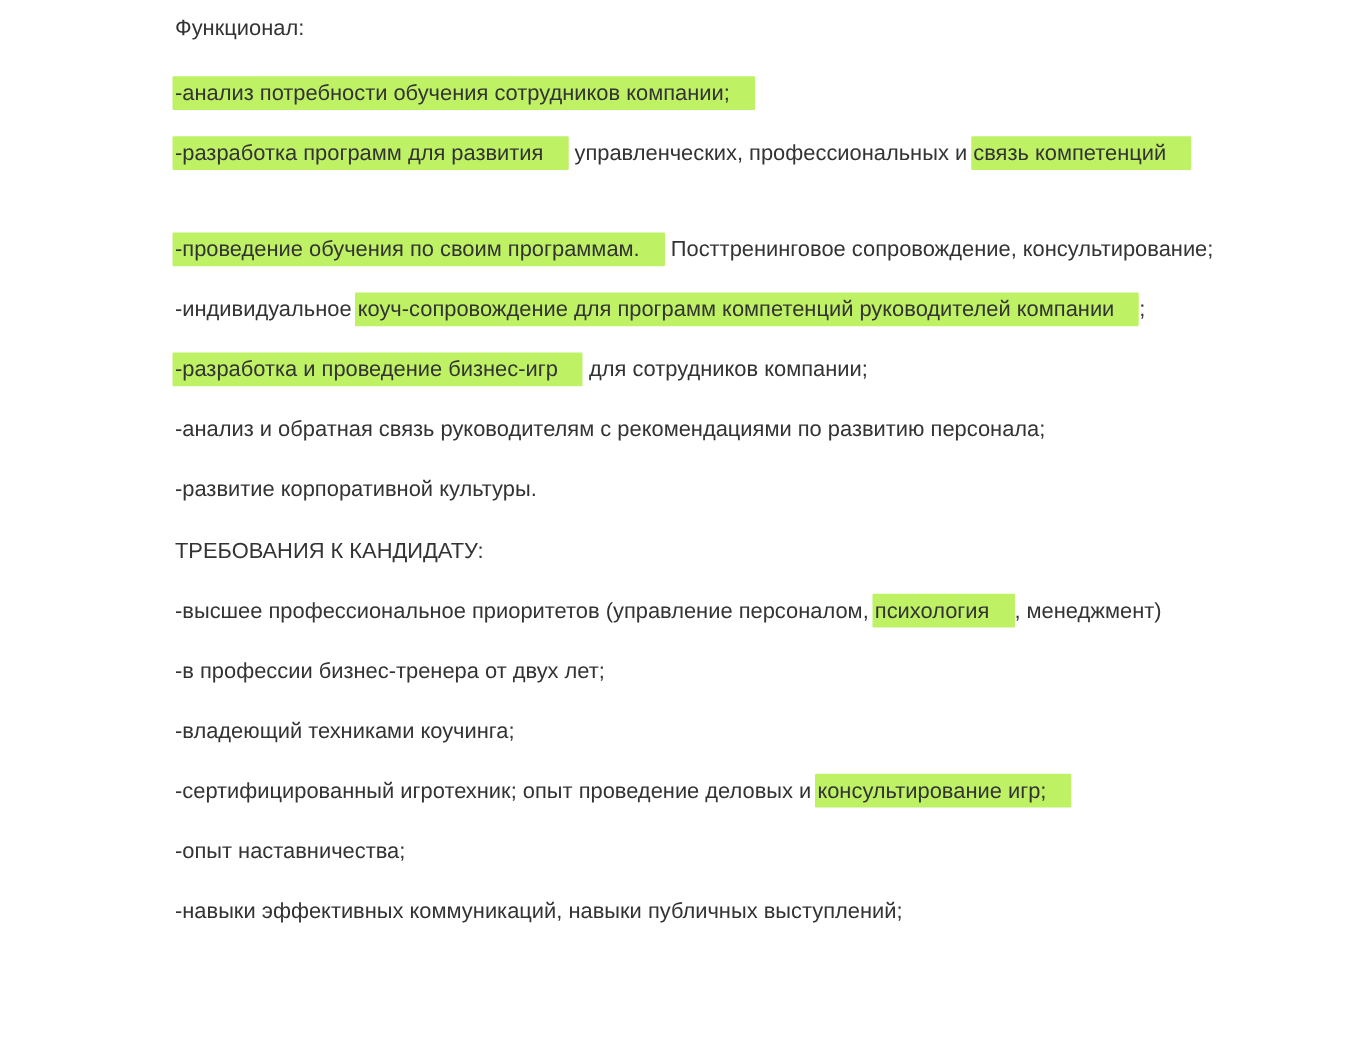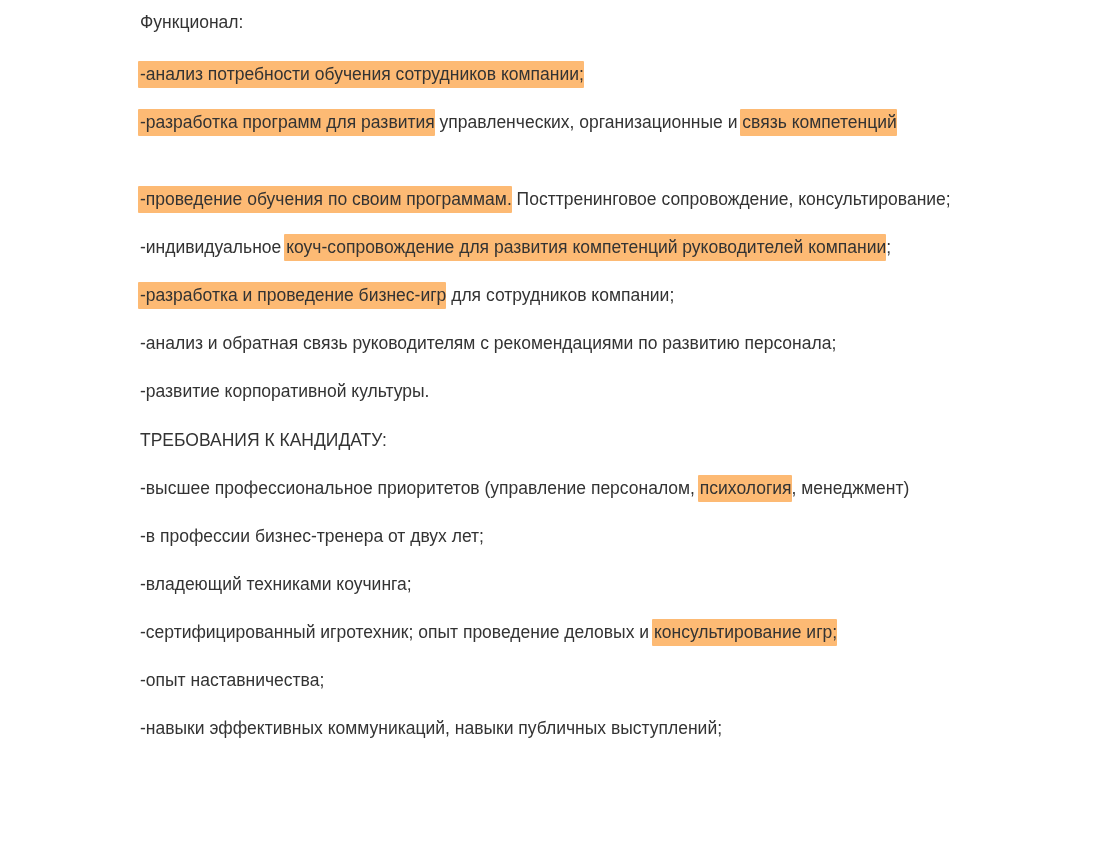--- a/index.html
+++ b/index.html
@@ -6,47 +6,47 @@
   body {
     width: 1093px; height: 850px; overflow: hidden; position: relative;
     font-family: "Liberation Sans", sans-serif;
     color: #333333;
     font-size: 17.5px;
   }
   .doc { position: absolute; left: 140px; top: 0; width: 920px; }
   .heading { position: absolute; left: 0; font-weight: normal; white-space: nowrap; }
   .para { position: absolute; left: 0; white-space: nowrap; line-height: 32px; }
   .hl {
-    background: #fdba74;
-    padding: 3px 0 4px 0;
+    background: #bef264;
+    padding: 3px 20px 4px 0;
     margin-left: -2px;
     padding-left: 2px;
     border-radius: 1px;
   }
 </style>
 </head>
 <body>
 
 <div class="doc">
   <div class="heading" style="top:12px">Функционал:</div>
 
   <div class="para" style="top:58px">
     <span class="hl">-анализ потребности обучения сотрудников компании;</span>
   </div>
 
   <div class="para" style="top:106px">
-    <span class="hl">-разработка программ для развития</span><span> управленческих, организационные и </span><span class="hl">связь компетенций </span><br>
+    <span class="hl">-разработка программ для развития</span><span> управленческих, профессиональных и </span><span class="hl">связь компетенций </span><br>
   </div>
 
   <div class="para" style="top:183px">
     <span class="hl">-проведение обучения по своим программам.</span><span> Посттренинговое сопровождение, консультирование;</span>
   </div>
 
   <div class="para" style="top:231px">
-    <span>-индивидуальное </span><span class="hl">коуч-сопровождение для развития компетенций руководителей компании</span><span>;</span>
+    <span>-индивидуальное </span><span class="hl">коуч-сопровождение для программ компетенций руководителей компании</span><span>;</span>
   </div>
 
   <div class="para" style="top:279px">
     <span class="hl">-разработка и проведение бизнес-игр</span><span> для сотрудников компании;</span>
   </div>
 
   <div class="para" style="top:327px">
     <span>-анализ и обратная связь руководителям с рекомендациями по развитию персонала;</span>
   </div>
 

